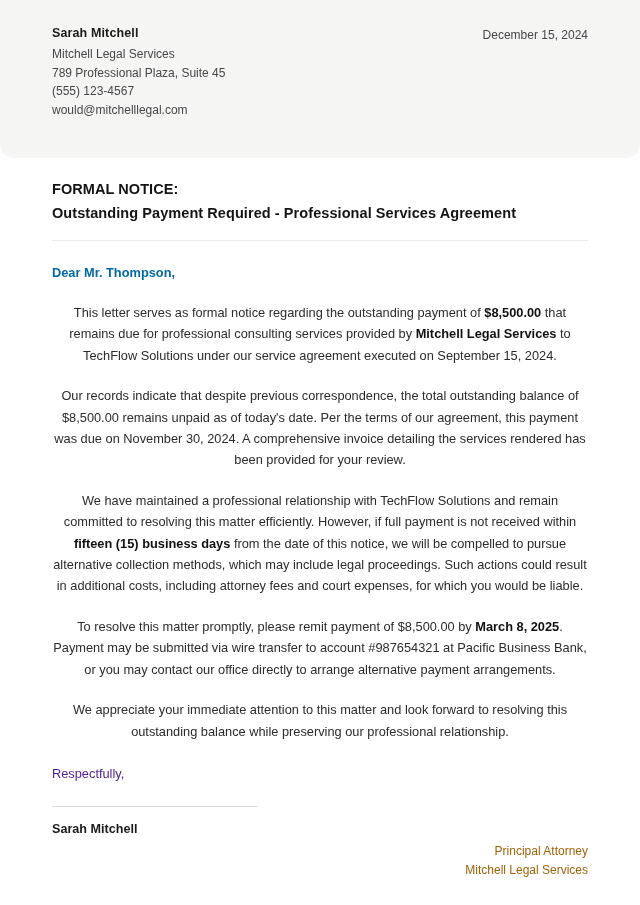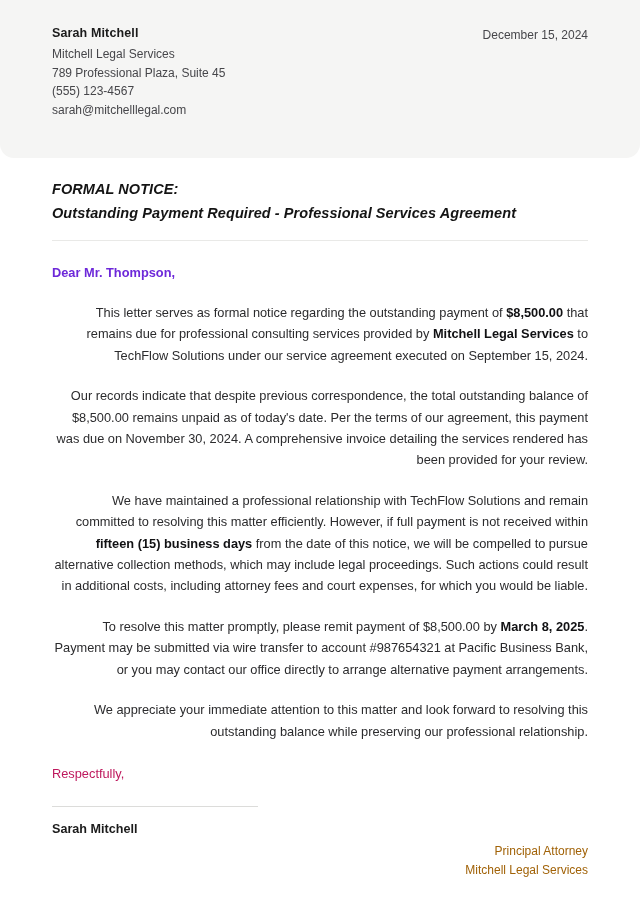--- a/index.html
+++ b/index.html
@@ -62,21 +62,20 @@
   }
 
   
   .content {
     padding: 0 52px;
     box-sizing: border-box;
   }
 
   .notice-head {
     padding-top: 20px;
-    font-style: italic;
   }
   .notice-label {
     font-size: 14.5px;
     font-weight: 700;
     color: #141414;
     line-height: 23px;
     letter-spacing: 0.005em;
   }
   .notice-subject {
     font-size: 14.5px;
@@ -90,41 +89,41 @@
   .divider {
     height: 1px;
     background: #e9e9e7;
     margin-top: 15px;
     margin-bottom: 0;
   }
 
   .salutation {
     font-size: 12.8px;
     font-weight: 700;
-    color: #6d28d9;
+    color: #0369a1;
     margin-top: 22px;
     line-height: 20px;
   }
 
   .para {
     font-size: 12.8px;
     font-weight: 400;
     color: #2b2b2d;
     line-height: 21.4px;
     margin-top: 19px;
-    text-align: right;
+    text-align: center;
   }
   .para b {
     font-weight: 700;
     color: #111113;
   }
 
   .closing {
     font-size: 12.8px;
-    color: #be185d;
+    color: #4c1d95;
     line-height: 21.4px;
     margin-top: 21px;
   }
 
   
   .signature {
     margin-top: 22px;
   }
   .sig-line {
     width: 206px;
@@ -151,21 +150,21 @@
 <body>
 
 <div class="page">
 
   <div class="letterhead">
     <div class="sender-block">
       <div class="sender-name">Sarah Mitchell</div>
       <div class="sender-line">Mitchell Legal Services</div>
       <div class="sender-line">789 Professional Plaza, Suite 45</div>
       <div class="sender-line">(555) 123-4567</div>
-      <div class="sender-line">sarah@mitchelllegal.com</div>
+      <div class="sender-line">would@mitchelllegal.com</div>
     </div>
     <div class="letter-date">December 15, 2024</div>
   </div>
 
   <div class="content">
 
     <div class="notice-head">
       <div class="notice-label">FORMAL NOTICE:</div>
       <div class="notice-subject">Outstanding Payment Required - Professional Services Agreement</div>
     </div>

